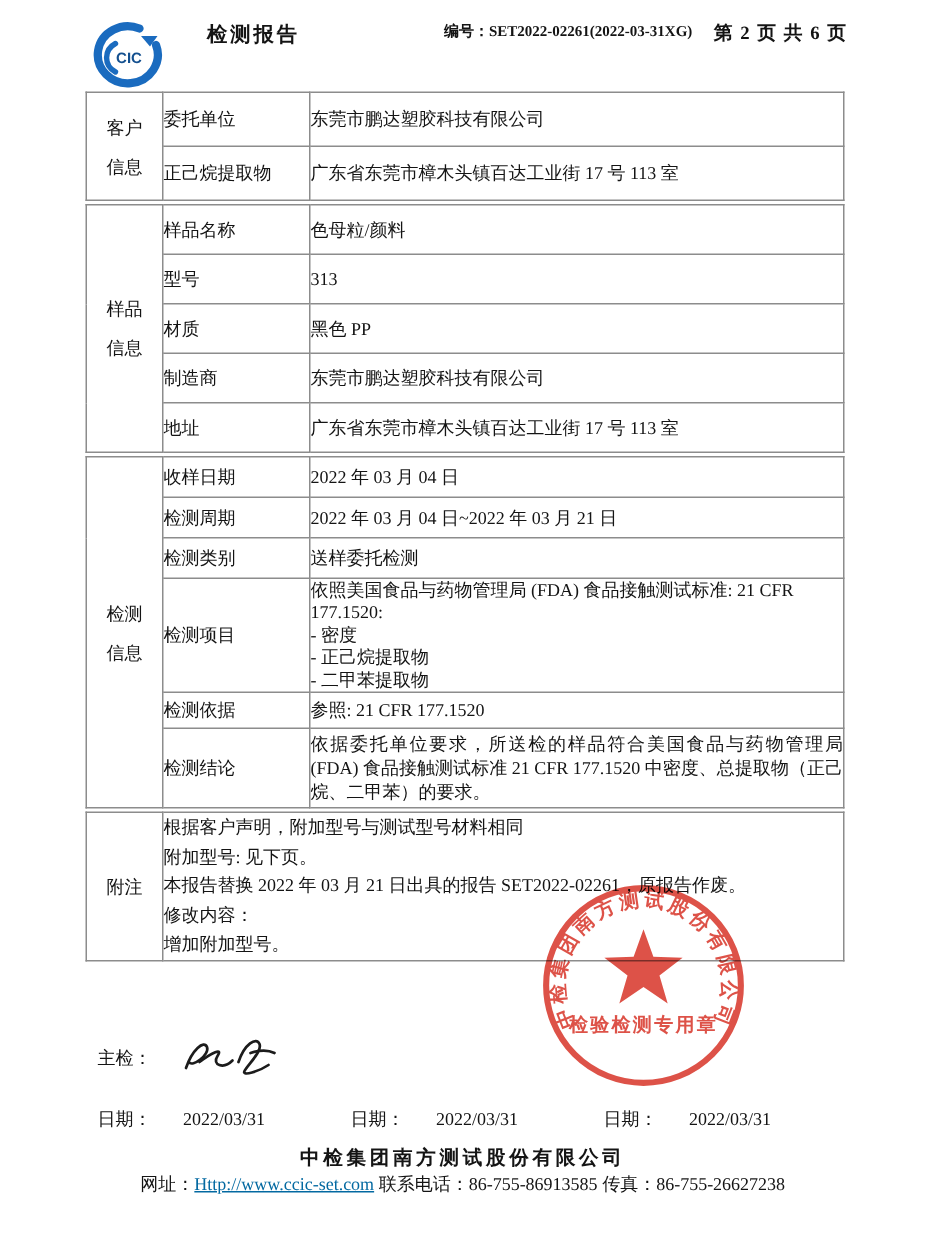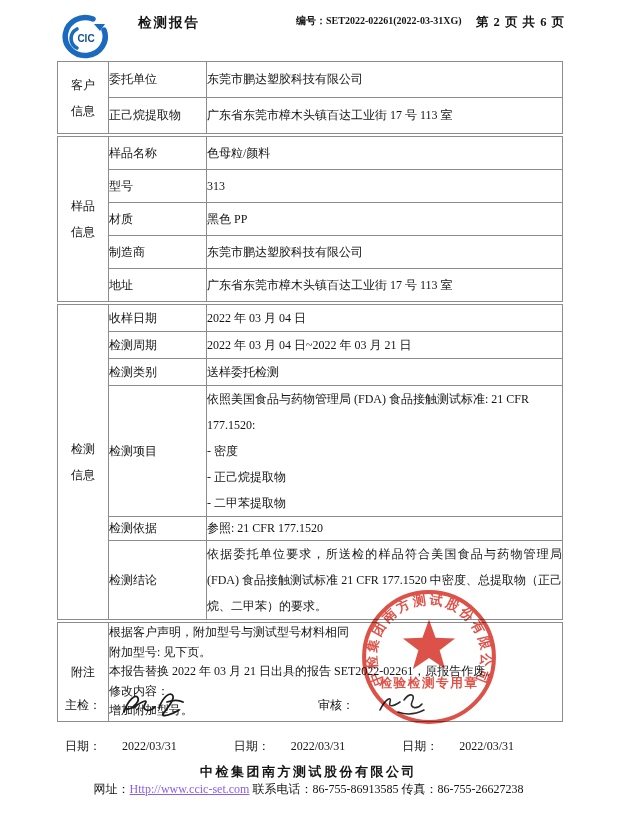--- a/index.html
+++ b/index.html
@@ -17,42 +17,42 @@
   .hdr-page{font-size:12.5px;font-weight:bold;margin-left:auto;white-space:nowrap;letter-spacing:1px;}
   
   .tables{position:absolute;left:57px;top:61px;width:506px;}
   table.doc{border-collapse:collapse;width:506px;table-layout:fixed;margin-bottom:2px;}
   table.doc td{border:1px solid #8c8c8c;font-size:12px;vertical-align:middle;
     padding:0;overflow:hidden;}
   td.sec{width:50px;text-align:center;white-space:pre-line;line-height:26px;}
   td.lab{width:97px;padding-left:11px;}
   td.val{padding-left:13px;padding-right:10px;}
   .h35{height:35px;} .h32{height:32px;} .h26{height:26px;} .h22{height:23px;}
-  td.multiline{white-space:pre-line;line-height:26px;padding-top:5px;padding-bottom:5px;}
-  td.conclusion{line-height:26px;padding-top:4px;padding-bottom:4px;text-align:justify;height:52px;}
+  td.multiline{white-space:pre-line;line-height:15px;padding-top:5px;padding-bottom:5px;}
+  td.conclusion{line-height:16px;padding-top:4px;padding-bottom:4px;text-align:justify;height:52px;}
   td.note-val{white-space:pre-line;line-height:19.5px;padding-top:4px;padding-bottom:4px;height:89px;vertical-align:top;}
   
   .sig-row{position:absolute;left:57px;top:686px;width:506px;display:grid;
     grid-template-columns:1fr 1fr;}
   .sig-cell{display:flex;align-items:center;}
   .sig-role{font-size:12px;padding-left:8px;white-space:nowrap;}
   .sig-scribble{margin-left:14px;}
   .date-row{position:absolute;left:57px;top:738px;width:506px;display:grid;
     grid-template-columns:1fr 1fr 1fr;}
   .date-cell{display:flex;align-items:center;font-size:12px;gap:21px;}
   .date-label{padding-left:8px;white-space:nowrap;}
   .date-value{flex:1;white-space:nowrap;}
   
   .stamp{position:absolute;left:358px;top:586px;width:142px;height:142px;
     opacity:0.88;mix-blend-mode:multiply;z-index:5;}
   
   .footer{position:absolute;left:0;top:763px;width:617px;text-align:center;}
   .footer-company{font-size:13px;font-weight:bold;letter-spacing:2.5px;line-height:18px;}
   .footer-line{font-size:12px;line-height:16.5px;white-space:nowrap;}
-  .footer-link{color:#8b5cf6;text-decoration:underline;}
+  .footer-link{color:#0369a1;text-decoration:underline;}
 </style>
 </head>
 <body>
 
 <div class="header">
   <svg class="logo" viewBox="0 0 52 48">
     <g fill="none" stroke="#1a6bbf" stroke-linecap="round">
       <path d="M33 5 A 20 19 0 1 0 44 16" stroke-width="5.5"></path>
       <path d="M45 10 L40 17 L34 10 Z" fill="#1a6bbf" stroke="none"></path>
       <path d="M17 15 A 12 11 0 0 0 17 34" stroke-width="3.6"></path>
@@ -162,30 +162,20 @@
     <span class="sig-role">主检：</span>
     <svg class="sig-scribble" width="80" height="38" viewBox="0 0 80 38">
       <g fill="none" stroke="#1c1c1c" stroke-width="1.8" stroke-linecap="round">
         <path d="M9 26 C13 14 21 7 23 12 C25 17 13 26 11 22"></path>
         <path d="M18 22 C26 16 34 12 30 18 C26 24 34 27 40 21"></path>
         <path d="M44 22 C48 10 56 5 58 10 C60 15 50 24 48 28 C46 32 58 28 64 24"></path>
         <path d="M52 16 C58 14 64 14 68 16"></path>
       </g>
     </svg>
   </div>
-  <div class="sig-cell">
-    <span class="sig-role">审核：</span>
-    <svg class="sig-scribble" width="70" height="38" viewBox="0 0 70 38">
-      <g fill="none" stroke="#2a2a2a" stroke-width="1.6" stroke-linecap="round">
-        <path d="M12 24 C18 12 24 10 22 16 C20 22 26 20 32 16"></path>
-        <path d="M36 14 C42 6 48 8 44 16 C41 22 49 24 54 18"></path>
-        <path d="M30 26 C38 29 48 28 56 24"></path>
-      </g>
-    </svg>
-  </div>
 </div>
 
 <div class="date-row">
   <div class="date-cell">
     <span class="date-label">日期：</span>
     <span class="date-value">2022/03/31</span>
   </div>
   <div class="date-cell">
     <span class="date-label">日期：</span>
     <span class="date-value">2022/03/31</span>

